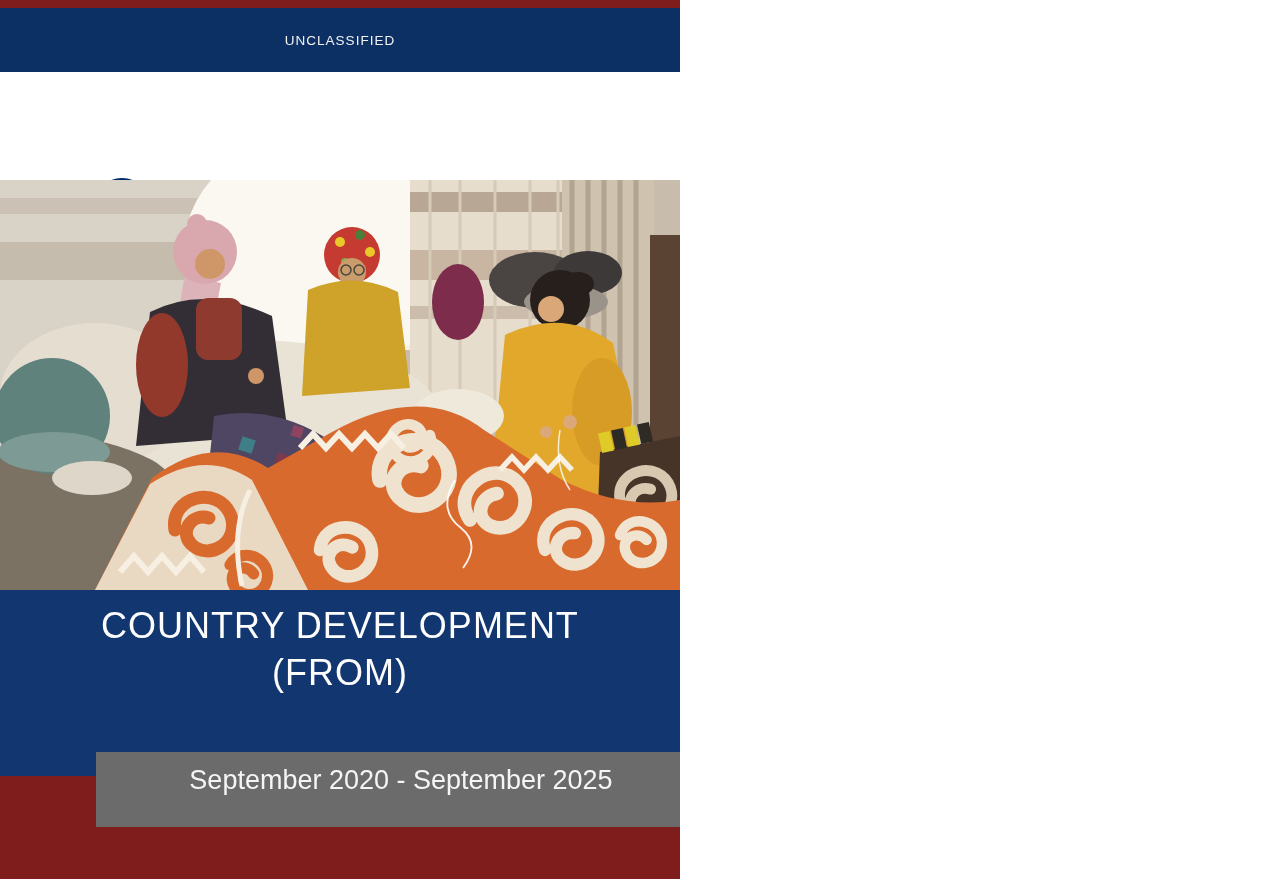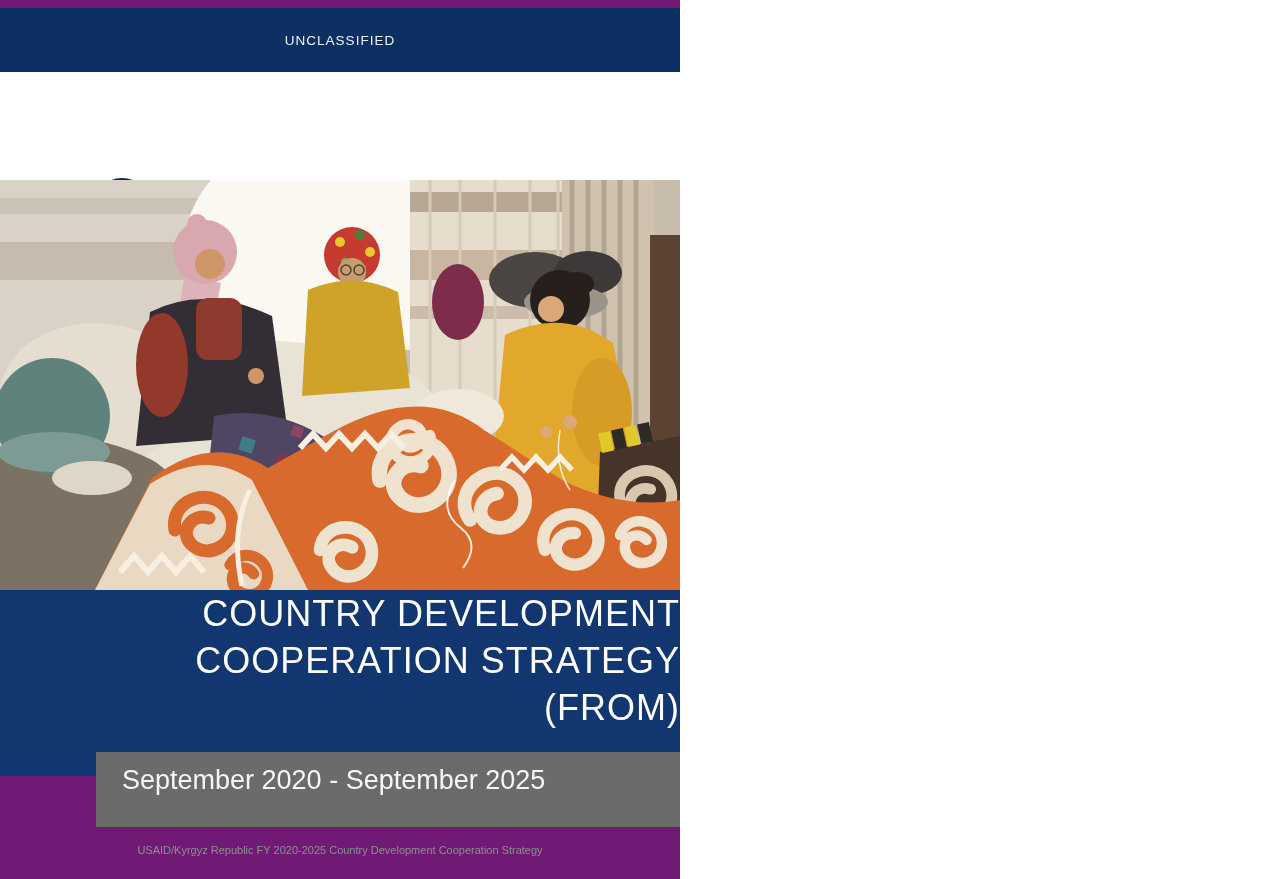--- a/index.html
+++ b/index.html
@@ -5,47 +5,47 @@
   html,body{margin:0;padding:0;}
   body{
     width:1280px;height:879px;position:relative;overflow:hidden;
     background:#ffffff;
     font-family:"Liberation Sans","DejaVu Sans",sans-serif;
     -webkit-font-smoothing:antialiased;
   }
   .abs{position:absolute;}
 
   
-  .page-left{left:0;top:0;width:763px;height:879px;background:#701a75;}
+  .page-left{left:0;top:0;width:763px;height:879px;background:#7f1d1d;}
   .banner{
     left:0;top:8px;width:680px;height:64px;background:#0d3064;
     color:#f2f2f2;font-size:13.5px;letter-spacing:1px;
     display:flex;align-items:center;justify-content:center;
   }
   .masthead{left:0;top:72px;width:680px;height:108px;background:#fff;}
   .seal{left:94px;top:106px;width:56px;height:56px;}
   .wordmark{left:156px;top:104px;width:130px;height:60px;}
   .wordmark .mark{font-size:41px;font-weight:bold;letter-spacing:-1px;line-height:42px;}
   .wordmark .us{color:#002a6c;}
   .wordmark .aid{color:#ba0c2f;}
   .wordmark .tagline{font-size:8.6px;color:#002a6c;letter-spacing:.4px;margin-top:1px;white-space:nowrap;}
   .country-title{
     left:285px;top:110px;width:395px;
     color:#1b3a6b;font-size:31px;font-weight:bold;letter-spacing:.5px;
   }
   .photo{left:0;top:180px;width:680px;height:410px;overflow:hidden;background:#cfc5b6;}
   .cover-box{
     left:0;top:590px;width:680px;height:186px;background:#12366f;
-    color:#fdfdfd;text-align:right;padding-top:0;box-sizing:border-box;
+    color:#fdfdfd;text-align:center;padding-top:12px;box-sizing:border-box;
   }
   .cover-box .line{font-size:36px;line-height:47px;letter-spacing:1px;font-weight:400;}
   .date-box{
     left:96px;top:752px;width:584px;height:75px;background:#6b6b6b;
     color:#f5f5f5;font-size:27px;
-    display:flex;align-items:flex-start;padding:13px 0 0 26px;box-sizing:border-box;
+    display:flex;align-items:flex-start;padding:13px 0 0 26px;box-sizing:border-box;justify-content:center;
   }
   .footer-left{
     left:0;top:844px;width:680px;text-align:center;
     color:#8f8f8f;font-size:11px;line-height:13px;
   }
 
   
   .page-right{left:680px;top:0;width:600px;height:879px;background:#ffffff;}
 </style>
 </head>
@@ -181,30 +181,28 @@
         <path d="M250 310 q-20 40 -8 96" stroke="#f6efe2" stroke-width="5" fill="none"></path>
 
         <path d="M455 300 q-18 30 6 48 q20 16 2 40" stroke="#ffffff" stroke-width="1.8" fill="none" opacity="0.9"></path>
         <path d="M560 250 q-6 36 10 60" stroke="#ffffff" stroke-width="1.5" fill="none" opacity="0.8"></path>
       </g>
     </svg>
   </div>
 
   <div class="abs cover-box">
     <div class="line">COUNTRY DEVELOPMENT</div>
-    <div class="line">COOPERATION STRATEGY</div>
     <div class="line">(FROM)</div>
   </div>
 
   <div class="abs date-box">
     <span>September 2020 - September 2025</span>
   </div>
 
   <div class="abs footer-left">
-    <div>USAID/Kyrgyz Republic FY 2020-2025 Country Development Cooperation Strategy</div>
   </div>
 </section>
 
 <section class="abs page-right">
 
   
   
 
   
 

